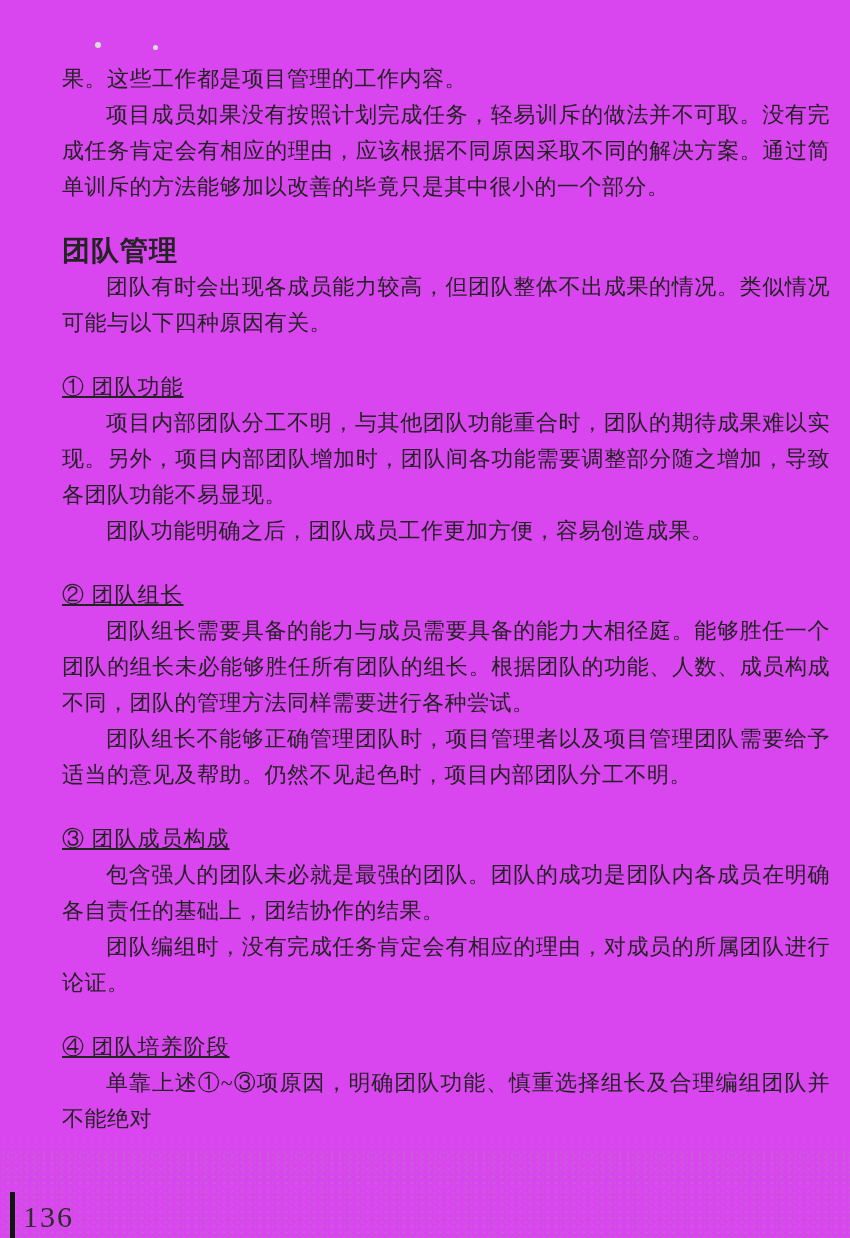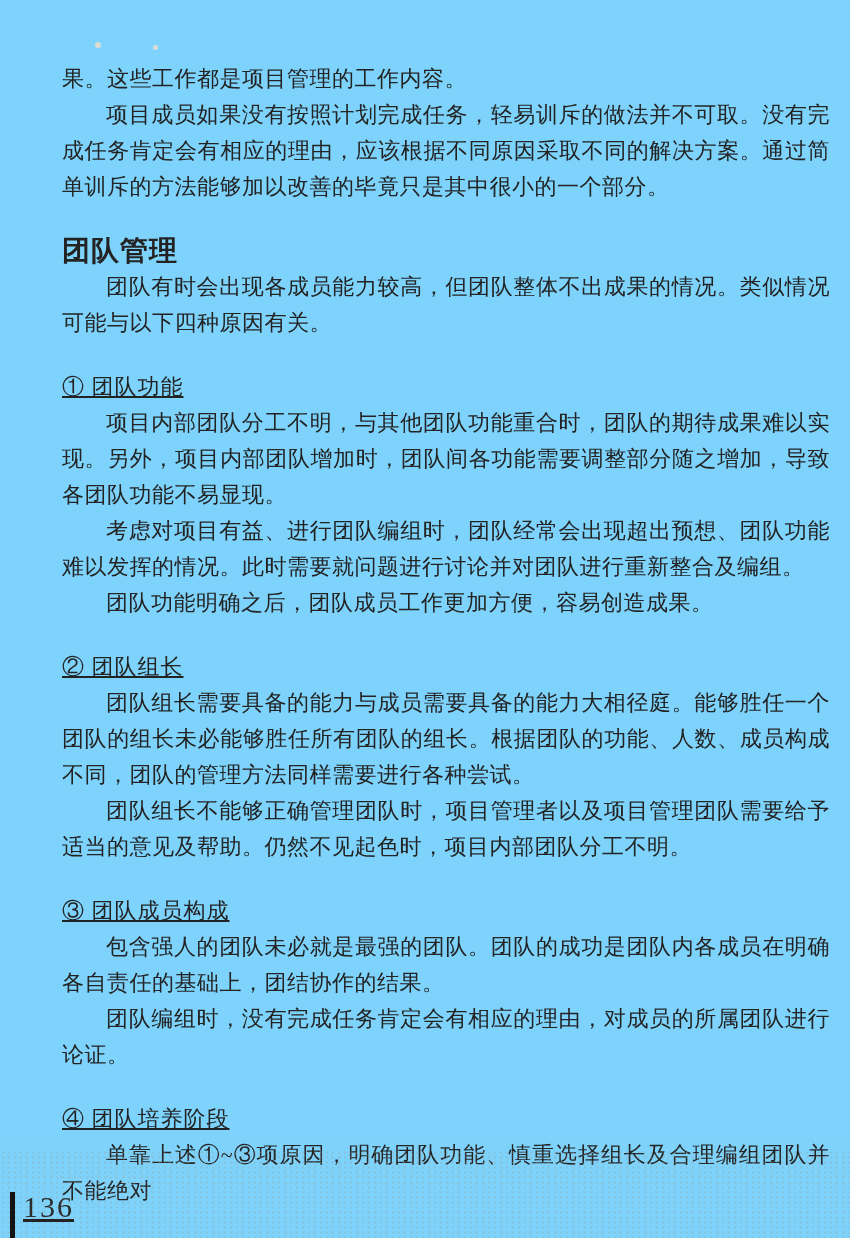--- a/index.html
+++ b/index.html
@@ -4,21 +4,21 @@
 <style>
   html, body {
     margin: 0;
     padding: 0;
     background: #ffffff;
   }
   .page {
     position: relative;
     width: 850px;
     height: 1238px;
-    background: #7dd3fc;
+    background: #d946ef;
     overflow: hidden;
     font-family: "Liberation Serif", "DejaVu Serif", serif;
     color: #232323;
   }
   .content {
     position: absolute;
     top: 61px;
     left: 62px;
     right: 20px;
     font-size: 22px;
@@ -67,23 +67,22 @@
     bottom: 60px;
     height: 40px;
     background-image: radial-gradient(circle, rgba(170, 170, 160, 0.12) 1px, transparent 1.2px);
     background-size: 8px 6px;
   }
   .pagenum-wrap {
     position: absolute;
     left: 10px;
     bottom: 0;
     display: flex;
-    align-items: flex-start;
+    align-items: flex-end;
     height: 46px;
-    text-decoration: underline;
   }
   .pagenum-bar {
     display: inline-block;
     width: 5px;
     height: 46px;
     background: #141414;
   }
   .pagenum {
     font-size: 30px;
     line-height: 30px;
@@ -111,21 +110,20 @@
   <main class="content">
 
     <p class="para no-indent">果。这些工作都是项目管理的工作内容。</p>
     <p class="para">项目成员如果没有按照计划完成任务，轻易训斥的做法并不可取。没有完成任务肯定会有相应的理由，应该根据不同原因采取不同的解决方案。通过简单训斥的方法能够加以改善的毕竟只是其中很小的一个部分。</p>
 
     <h2 class="chapter-title">团队管理</h2>
     <p class="para">团队有时会出现各成员能力较高，但团队整体不出成果的情况。类似情况可能与以下四种原因有关。</p>
 
     <h3 class="sub-heading">① 团队功能</h3>
     <p class="para">项目内部团队分工不明，与其他团队功能重合时，团队的期待成果难以实现。另外，项目内部团队增加时，团队间各功能需要调整部分随之增加，导致各团队功能不易显现。</p>
-    <p class="para">考虑对项目有益、进行团队编组时，团队经常会出现超出预想、团队功能难以发挥的情况。此时需要就问题进行讨论并对团队进行重新整合及编组。</p>
     <p class="para">团队功能明确之后，团队成员工作更加方便，容易创造成果。</p>
 
     <h3 class="sub-heading">② 团队组长</h3>
     <p class="para">团队组长需要具备的能力与成员需要具备的能力大相径庭。能够胜任一个团队的组长未必能够胜任所有团队的组长。根据团队的功能、人数、成员构成不同，团队的管理方法同样需要进行各种尝试。</p>
     <p class="para">团队组长不能够正确管理团队时，项目管理者以及项目管理团队需要给予适当的意见及帮助。仍然不见起色时，项目内部团队分工不明。</p>
 
     <h3 class="sub-heading">③ 团队成员构成</h3>
     <p class="para">包含强人的团队未必就是最强的团队。团队的成功是团队内各成员在明确各自责任的基础上，团结协作的结果。</p>
     <p class="para">团队编组时，没有完成任务肯定会有相应的理由，对成员的所属团队进行论证。</p>
 

